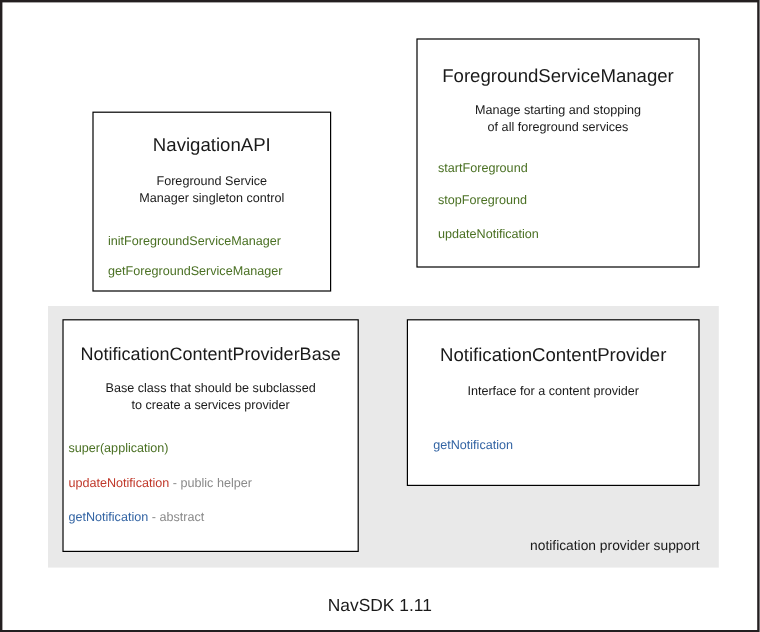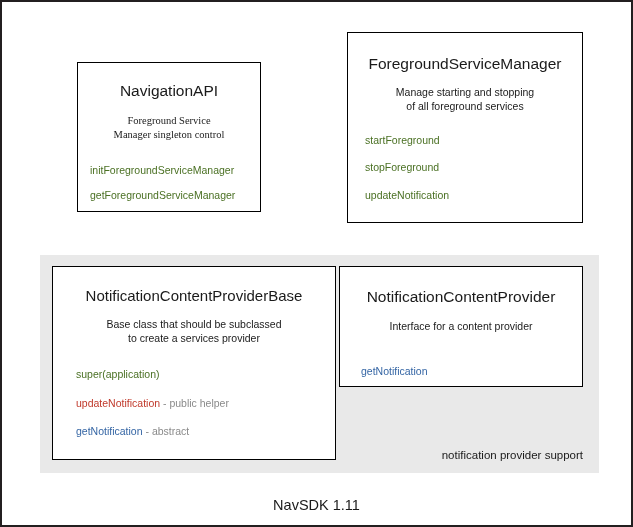--- a/index.html
+++ b/index.html
@@ -62,26 +62,26 @@
   }
 
   .m-green { color: #4a7023; }
   .m-red   { color: #c0392b; }
   .m-blue  { color: #3465a4; text-align: right; }
   .m-note  { color: #8a8a8a; }
 
   
   #box-navigation-api {
     left: 75px;
-    top: 60px;
-    width: 184px;
+    top: 91px;
+    width: 199px;
     height: 150px;
   }
   #box-navigation-api .class-title { margin-top: 19px; }
-  #box-navigation-api .class-desc  { margin-top: 14px; font-family: Liberation Serif, serif; }
+  #box-navigation-api .class-desc  { margin-top: 14px; }
   #box-navigation-api .member-list { margin-top: 22px; padding-left: 12px; }
   #box-navigation-api .member      { margin-bottom: 13px; }
 
   
   #box-foreground-service-manager {
     left: 345px;
     top: 30px;
     width: 236px;
     height: 191px;
   }
@@ -106,34 +106,34 @@
     bottom: 12px;
     font-size: 11.5px;
     color: #1a1a1a;
     white-space: nowrap;
   }
 
   
   #box-notification-content-provider-base {
     left: 50px;
     top: 264px;
-    width: 284px;
+    width: 247px;
     height: 194px;
   }
   #box-notification-content-provider-base .class-title { margin-top: 20px; font-size: 15px; }
   #box-notification-content-provider-base .class-desc  { margin-top: 14px; }
-  #box-notification-content-provider-base .member-list { margin-top: 22px; padding-left: 23px; }
+  #box-notification-content-provider-base .member-list { margin-top: 22px; padding-left: 4px; }
   #box-notification-content-provider-base .member      { margin-bottom: 16px; }
 
   
   #box-notification-content-provider {
     left: 337px;
     top: 264px;
     width: 244px;
-    height: 121px;
+    height: 139px;
   }
   #box-notification-content-provider .class-title { margin-top: 21px; }
   #box-notification-content-provider .class-desc  { margin-top: 14px; }
   #box-notification-content-provider .member-list { margin-top: 31px; padding-left: 21px; }
 
   
   #footer-version {
     position: absolute;
     left: 0;
     right: 0;

